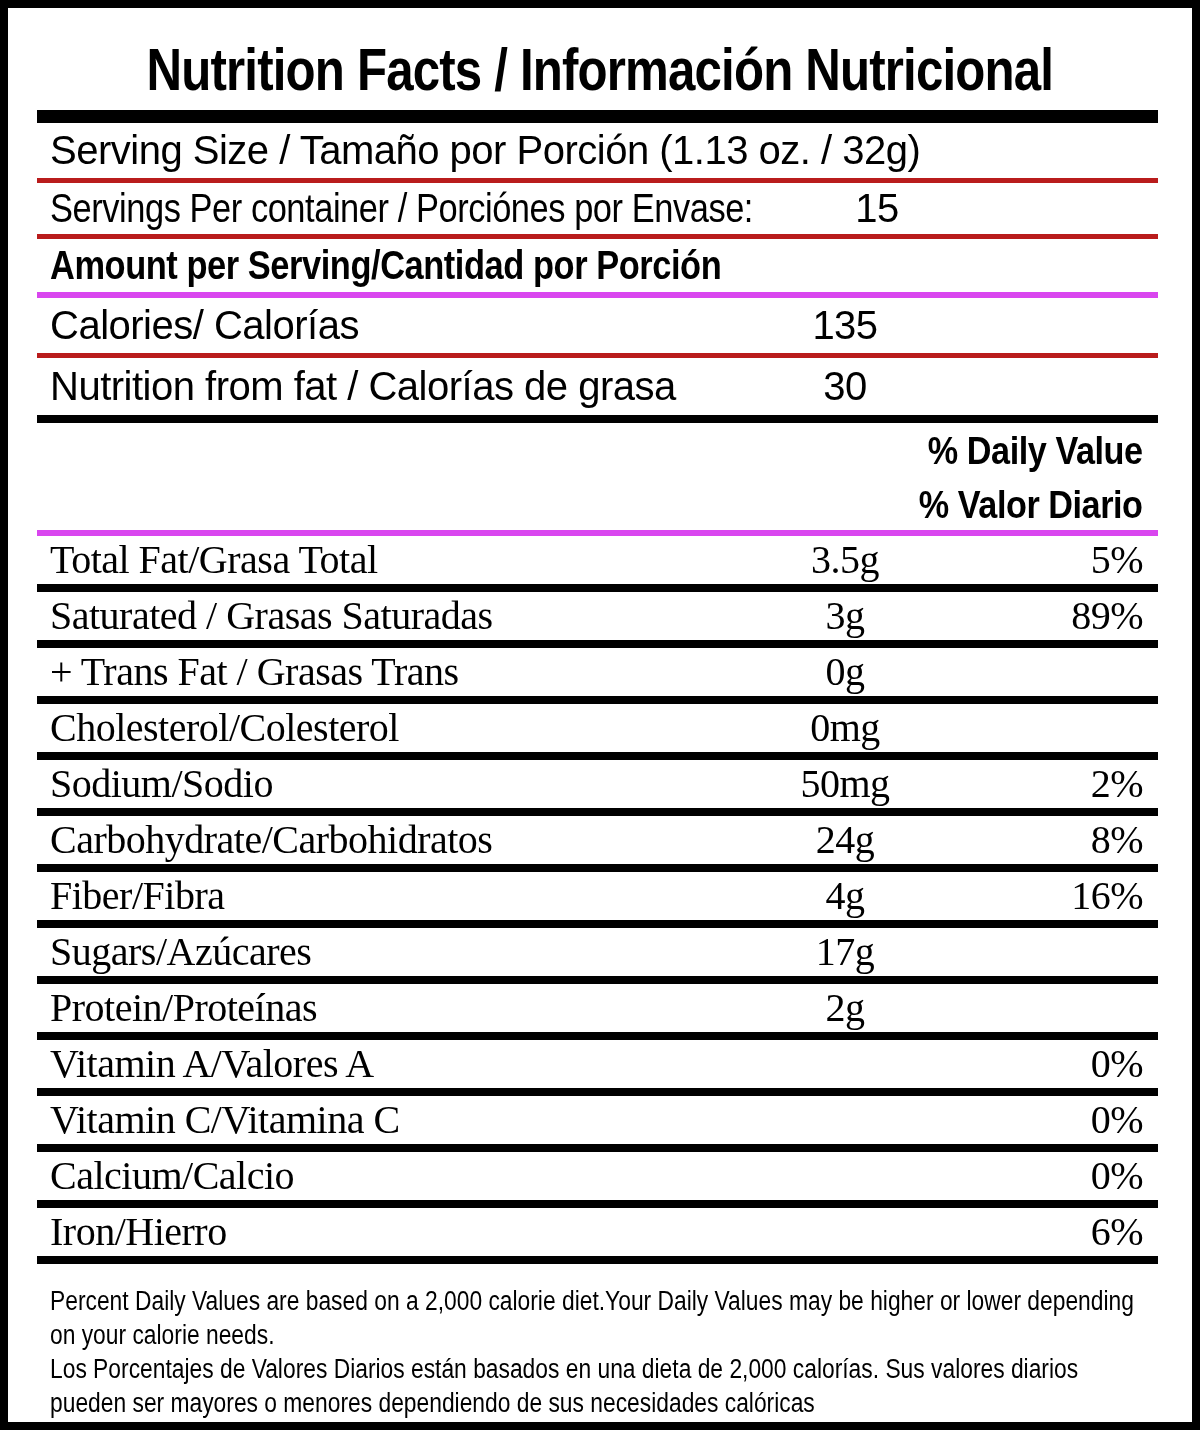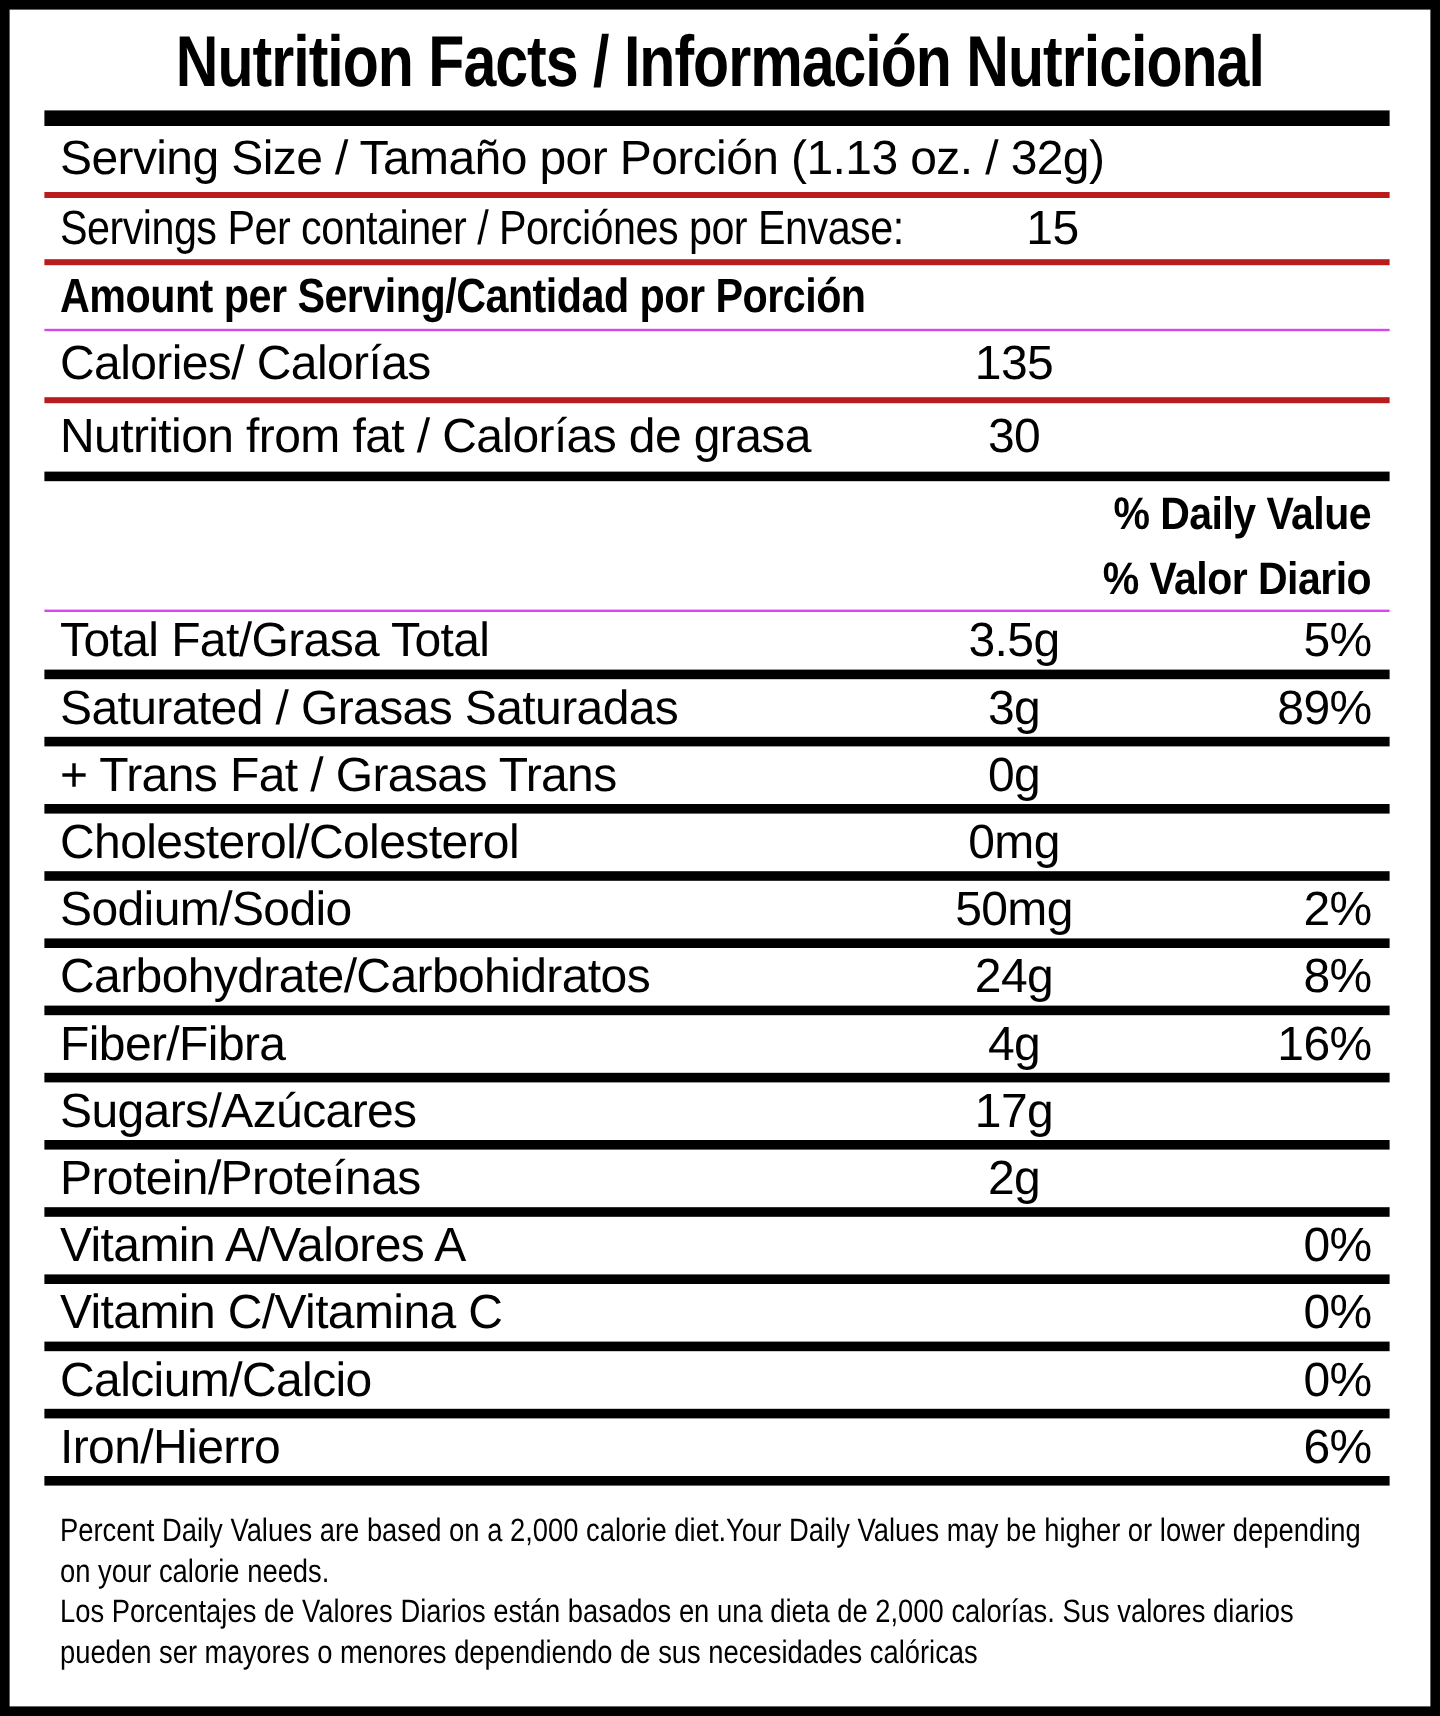--- a/index.html
+++ b/index.html
@@ -18,47 +18,48 @@
     font-family: "Liberation Sans", sans-serif;
     overflow: hidden;
   }
   .title-row {
     height: 84px;
     line-height: 88px;
     text-align: center;
     font-size: 60px;
     font-weight: bold;
     white-space: nowrap;
+    margin-top: 18px;
   }
   .title-row .squeeze-c {
     display: inline-block;
     transform: scaleX(0.82);
     transform-origin: 50% 50%;
     letter-spacing: -1px;
   }
   .title-bar {
     height: 13px;
     background: #000;
     margin: 0 34px 0 29px;
   }
   .row {
     position: relative;
     margin: 0 34px 0 29px;
     font-size: 40px;
     letter-spacing: -0.5px;
   }
   .rule5 { border-bottom: 5px solid #b91c1c; }
-  .rule7 { border-bottom: 2px solid #d946ef; }
+  .rule7 { border-bottom: 6px solid #d946ef; }
   .rule8 { border-bottom: 8px solid #000; }
   .h55 { height: 55px; line-height: 55px; }
   .h51 { height: 51px; line-height: 51px; }
   .h53 { height: 53px; line-height: 53px; }
   .h57 { height: 57px; line-height: 57px; }
   .h50 { height: 50px; line-height: 50px; }
-  .h48 { height: 48px; line-height: 48px; }
+  .h48 { height: 48px; line-height: 48px; font-family: Liberation Serif, serif; }
   .lbl {
     position: absolute;
     left: 13px;
     top: 0;
     white-space: nowrap;
   }
   .squeeze-l {
     transform: scaleX(0.86);
     transform-origin: 0 50%;
   }

